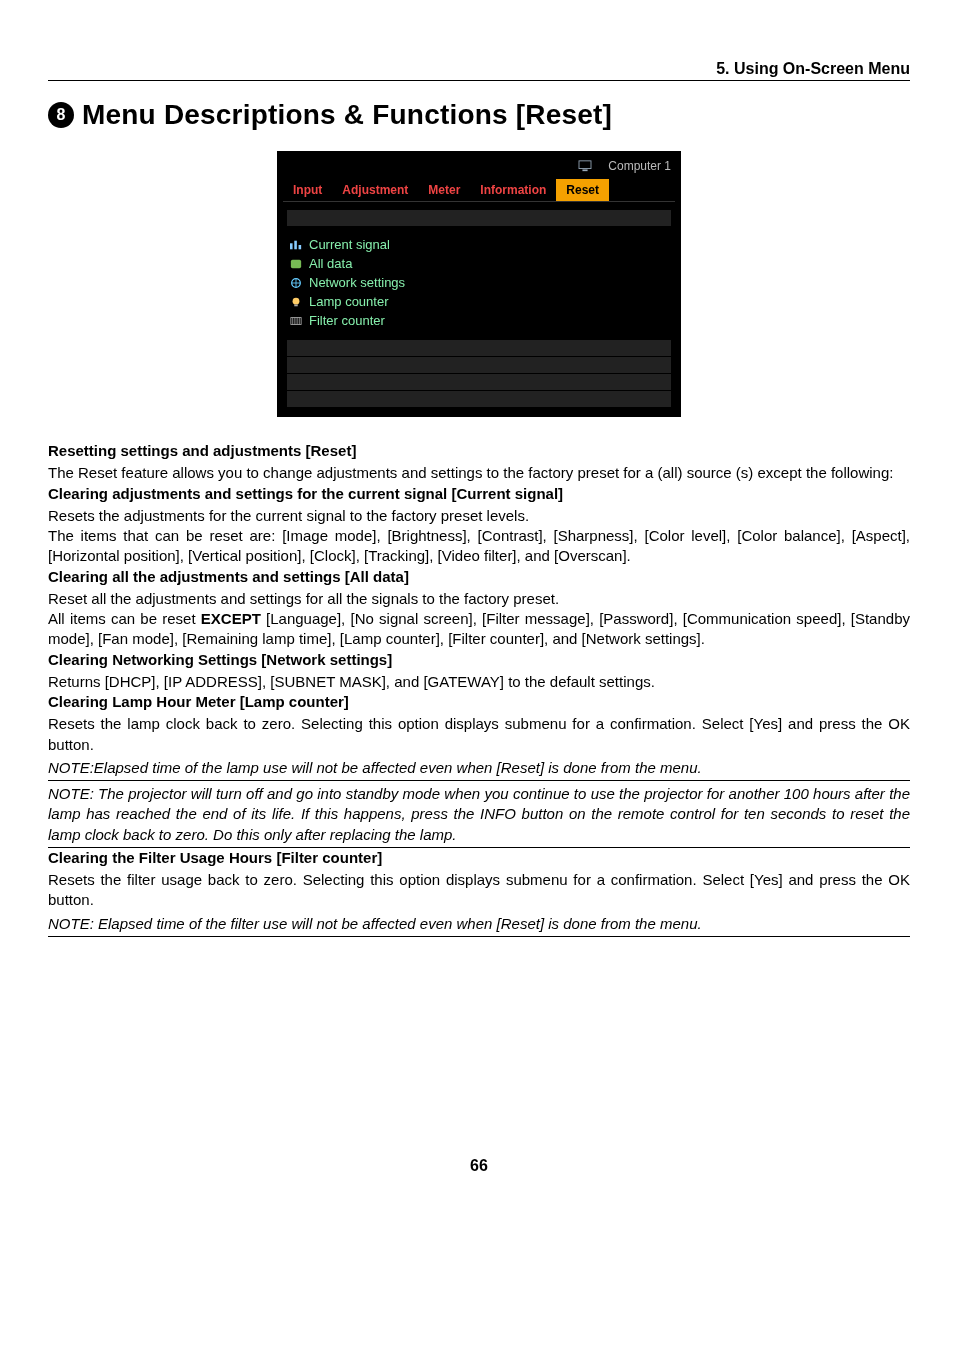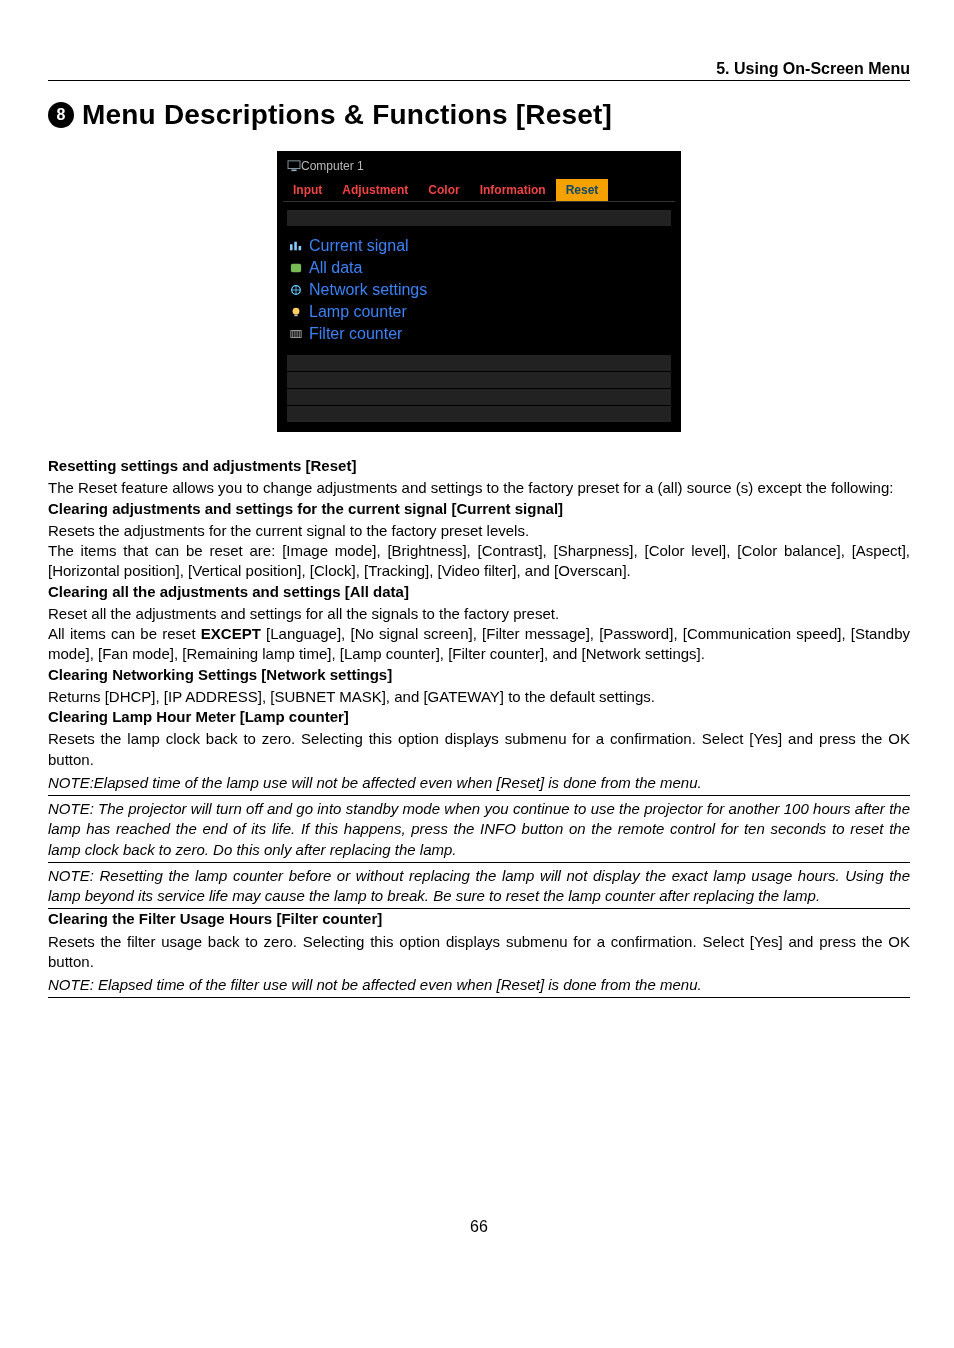--- a/index.html
+++ b/index.html
@@ -5,38 +5,38 @@
   * { box-sizing: border-box; margin: 0; padding: 0; }
   html, body { width: 954px; background: #fff; font-family: Arial, Helvetica, sans-serif; color: #000; }
   .page { padding: 60px 44px 40px 48px; }
   .header-line { border-top: 1px solid #000; margin-bottom: 4px; }
   .section-header { font-weight: bold; text-align: right; font-size: 16px; padding-bottom: 2px; }
   .title-row { display: flex; align-items: center; gap: 8px; margin-top: 18px; margin-bottom: 20px; }
   .circ-num { width: 26px; height: 26px; border-radius: 50%; background: #000; color: #fff; display: flex; align-items: center; justify-content: center; font-weight: bold; font-size: 16px; }
   .title-text { font-size: 28px; font-weight: 700; font-family: Arial, Helvetica, sans-serif; letter-spacing: 0.2px; }
 
   .osd-shot { width: 404px; margin: 0 auto 24px auto; background: #000; padding: 6px; color: #bbb; font-size: 12px; }
-  .osd-src { display: flex; align-items: center; gap: 0; padding: 2px 4px 6px 4px; }
+  .osd-src { display: flex; align-items: center; gap: 16px; padding: 2px 4px 6px 4px; justify-content: flex-end; }
   .src-icon { width: 14px; height: 12px; }
   .tabrow { background: #000; display: flex; border-bottom: 1px solid #333; }
   .tab { padding: 4px 10px 4px 10px; color: #ef4444; font-weight: bold; font-size: 12px; }
-  .tab.active { background: #f5a100; color: #0c4a6e; }
+  .tab.active { background: #f5a100; color: #000000; }
   .osd-body { background: #000; padding: 8px 4px 4px 4px; }
   .osd-strip { height: 16px; background: #222; margin-bottom: 1px; }
   .osd-items { padding: 8px 2px 10px 2px; }
-  .osd-item { display: flex; align-items: center; gap: 6px; padding: 2px 0; color: #3b82f6; font-size: 16px; }
+  .osd-item { display: flex; align-items: center; gap: 6px; padding: 2px 0; color: #86efac; font-size: 13px; }
   .osd-ico { width: 14px; height: 12px; }
   .osd-footer .osd-strip:last-child { margin-bottom: 0; }
 
   .content { font-size: 15px; line-height: 1.35; }
   .h { font-weight: bold; margin-top: 0; margin-bottom: 2px; font-size: 15px; }
   .p { margin-bottom: 0px; font-size: 15px; text-align: justify; }
   .note { font-style: italic; border-bottom: 1px solid #000; padding: 1px 0 2px 0; margin-top: 2px; font-size: 15px; text-align: justify; }
   .except { font-weight: bold; }
-  .pagenum { text-align: center; font-weight: normal; margin-top: 220px; font-size: 16px; }
+  .pagenum { text-align: center; font-weight: bold; margin-top: 220px; font-size: 16px; }
 </style>
 </head>
 <body>
 
 <div class="page">
 
   <div class="section-header">5. Using On-Screen Menu</div>
   <div class="header-line"></div>
 
   <div class="title-row">
@@ -48,21 +48,21 @@
     <div class="osd-src">
       <svg class="src-icon" viewBox="0 0 16 14">
           <rect x="1" y="1" width="14" height="9" fill="none" stroke="#9ab" stroke-width="1"></rect>
           <rect x="5" y="11" width="6" height="2" fill="#9ab"></rect>
         </svg>
       <span>Computer 1</span>
     </div>
     <div class="tabrow">
       <div class="tab">Input</div>
       <div class="tab">Adjustment</div>
-      <div class="tab">Color</div>
+      <div class="tab">Meter</div>
       <div class="tab">Information</div>
       <div class="tab active">Reset</div>
     </div>
     <div class="osd-body">
       <div class="osd-strip"></div>
       <div class="osd-items">
         <div class="osd-item">
           <svg class="osd-ico" viewBox="0 0 16 14">
               <rect x="1" y="5" width="3" height="7" fill="#8cf"></rect>
               <rect x="6" y="2" width="3" height="10" fill="#8cf"></rect>
@@ -122,21 +122,20 @@
       <span>All items can be reset </span><span class="except">EXCEPT</span><span> [Language], [No signal screen], [Filter message], [Password], [Communication speed], [Standby mode], [Fan mode], [Remaining lamp time], [Lamp counter], [Filter counter], and [Network settings].</span>
     </div>
 
     <div class="h">Clearing Networking Settings [Network settings]</div>
     <div class="p">Returns [DHCP], [IP ADDRESS], [SUBNET MASK], and [GATEWAY] to the default settings.</div>
 
     <div class="h">Clearing Lamp Hour Meter [Lamp counter]</div>
     <div class="p">Resets the lamp clock back to zero. Selecting this option displays submenu for a confirmation. Select [Yes] and press the OK button.</div>
     <div class="note">NOTE:Elapsed time of the lamp use will not be affected even when [Reset] is done from the menu.</div>
     <div class="note">NOTE: The projector will turn off and go into standby mode when you continue to use the projector for another 100 hours after the lamp has reached the end of its life. If this happens, press the INFO button on the remote control for ten seconds to reset the lamp clock back to zero. Do this only after replacing the lamp.</div>
-    <div class="note">NOTE: Resetting the lamp counter before or without replacing the lamp will not display the exact lamp usage hours. Using the lamp beyond its service life may cause the lamp to break. Be sure to reset the lamp counter after replacing the lamp.</div>
 
     <div class="h">Clearing the Filter Usage Hours [Filter counter]</div>
     <div class="p">Resets the filter usage back to zero. Selecting this option displays submenu for a confirmation. Select [Yes] and press the OK button.</div>
     <div class="note">NOTE: Elapsed time of the filter use will not be affected even when [Reset] is done from the menu.</div>
 
   </div>
 
   <div class="pagenum">66</div>
 
 </div>

